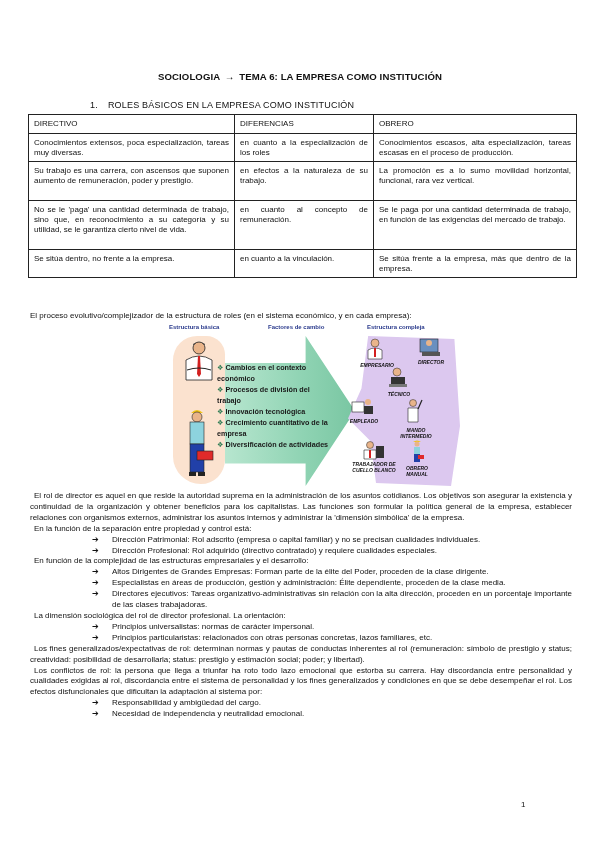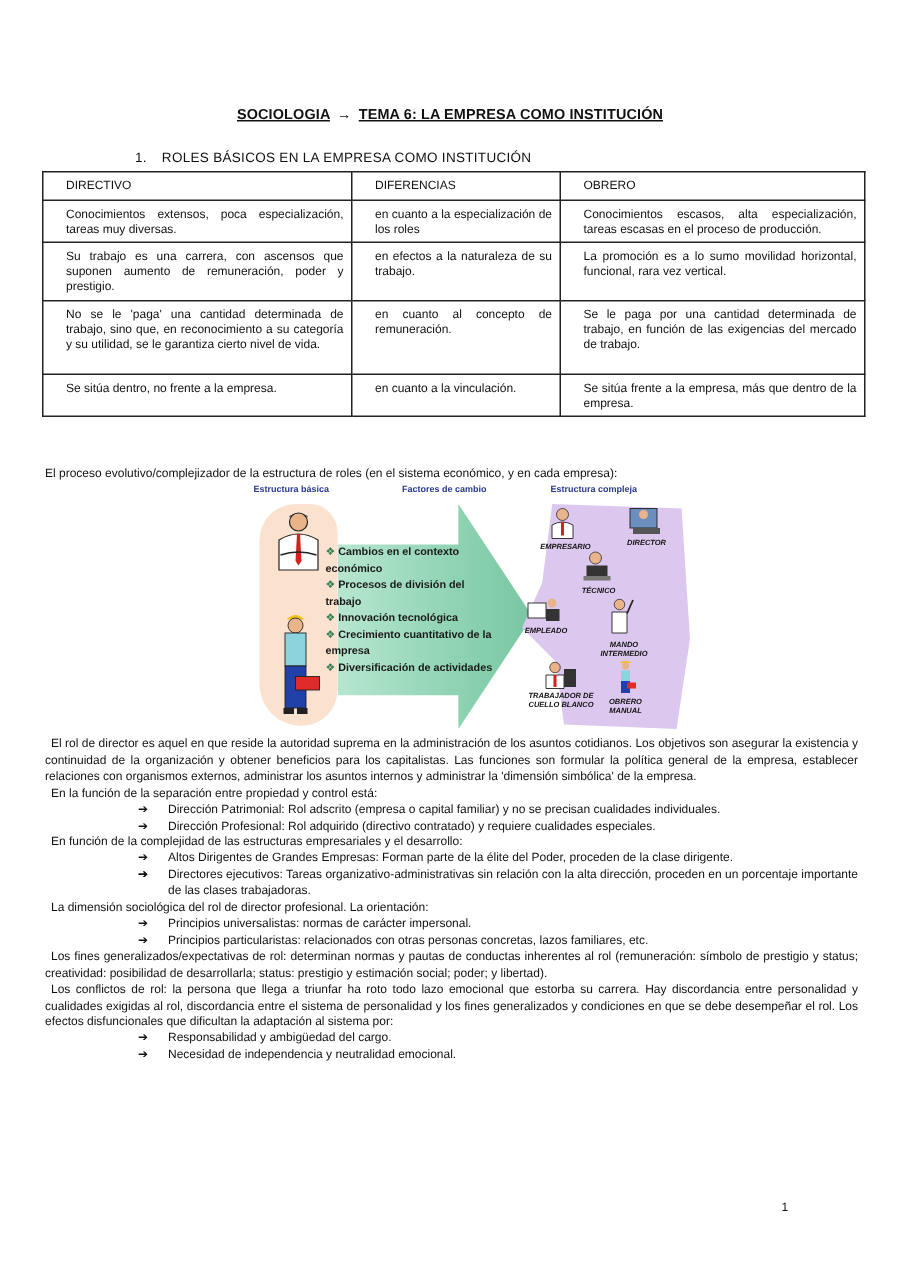--- a/index.html
+++ b/index.html
@@ -5,32 +5,32 @@
   html, body { margin: 0; padding: 0; background: #ffffff; }
   body {
     width: 600px; height: 848px; position: relative; overflow: hidden;
     font-family: "Liberation Sans", sans-serif; color: #111;
     font-size: 8.2px; line-height: 10.6px;
   }
   .title {
     position: absolute; top: 72px; left: 0; width: 600px; text-align: center;
     font-weight: bold; font-size: 9.6px; letter-spacing: 0.1px;
   }
-  .title .u { text-decoration: underline; }
+  .title .u { }
   .title .arrow { font-weight: normal; margin: 0 2px; }
   .section-heading {
     position: absolute; top: 100px; left: 90px; font-size: 9px; letter-spacing: 0.2px;
   }
   .section-heading .num { margin-right: 10px; }
   table.roles {
     position: absolute; top: 114px; left: 28px; width: 548px;
     border-collapse: collapse; table-layout: fixed;
   }
   table.roles td, table.roles th {
-    border: 1px solid #222; padding: 4px 5px 3px 15px; vertical-align: top;
+    border: 1px solid #222; padding: 4px 5px 3px 5px; vertical-align: top;
     font-weight: normal; text-align: justify; font-size: 8px; line-height: 10px;
   }
   table.roles th { text-align: left; height: 11px; }
   table.roles col.c1 { width: 206px; }
   table.roles col.c2 { width: 139px; }
   table.roles col.c3 { width: 203px; }
   table.roles tr.r1 td { height: 20px; }
   table.roles tr.r2 td { height: 31px; }
   table.roles tr.r3 td { height: 41px; }
   table.roles tr.r4 td { height: 20px; }
@@ -203,21 +203,21 @@
   <div class="fig-label" style="left:232px; top:143px; width:40px;">OBRERO MANUAL</div>
 </div>
 
 <div class="body-text" style="top:491px;">
   <p class="ind">El rol de director es aquel en que reside la autoridad suprema en la administración de los asuntos cotidianos. Los objetivos son asegurar la existencia y continuidad de la organización y obtener beneficios para los capitalistas. Las funciones son formular la política general de la empresa, establecer relaciones con organismos externos, administrar los asuntos internos y administrar la 'dimensión simbólica' de la empresa.</p>
   <p class="ind">En la función de la separación entre propiedad y control está:</p>
   <div class="bullet"><span class="arr">➔</span><span>Dirección Patrimonial: Rol adscrito (empresa o capital familiar) y no se precisan cualidades individuales.</span></div>
   <div class="bullet"><span class="arr">➔</span><span>Dirección Profesional: Rol adquirido (directivo contratado) y requiere cualidades especiales.</span></div>
   <p class="ind">En función de la complejidad de las estructuras empresariales y el desarrollo:</p>
   <div class="bullet"><span class="arr">➔</span><span>Altos Dirigentes de Grandes Empresas: Forman parte de la élite del Poder, proceden de la clase dirigente.</span></div>
-  <div class="bullet"><span class="arr">➔</span></div>
+  <div class="bullet"><span class="arr">➔</span><span>Especialistas en áreas de producción, gestión y administración: Élite dependiente, proceden de la clase media.</span></div>
   <div class="bullet"><span class="arr">➔</span><span>Directores ejecutivos: Tareas organizativo-administrativas sin relación con la alta dirección, proceden en un porcentaje importante de las clases trabajadoras.</span></div>
   <p class="ind">La dimensión sociológica del rol de director profesional. La orientación:</p>
   <div class="bullet"><span class="arr">➔</span><span>Principios universalistas: normas de carácter impersonal.</span></div>
   <div class="bullet"><span class="arr">➔</span><span>Principios particularistas: relacionados con otras personas concretas, lazos familiares, etc.</span></div>
   <p class="ind">Los fines generalizados/expectativas de rol: determinan normas y pautas de conductas inherentes al rol (remuneración: símbolo de prestigio y status; creatividad: posibilidad de desarrollarla; status: prestigio y estimación social; poder; y libertad).</p>
   <p class="ind">Los conflictos de rol: la persona que llega a triunfar ha roto todo lazo emocional que estorba su carrera. Hay discordancia entre personalidad y cualidades exigidas al rol, discordancia entre el sistema de personalidad y los fines generalizados y condiciones en que se debe desempeñar el rol. Los efectos disfuncionales que dificultan la adaptación al sistema por:</p>
   <div class="bullet"><span class="arr">➔</span><span>Responsabilidad y ambigüedad del cargo.</span></div>
   <div class="bullet"><span class="arr">➔</span><span>Necesidad de independencia y neutralidad emocional.</span></div>
 </div>
 

